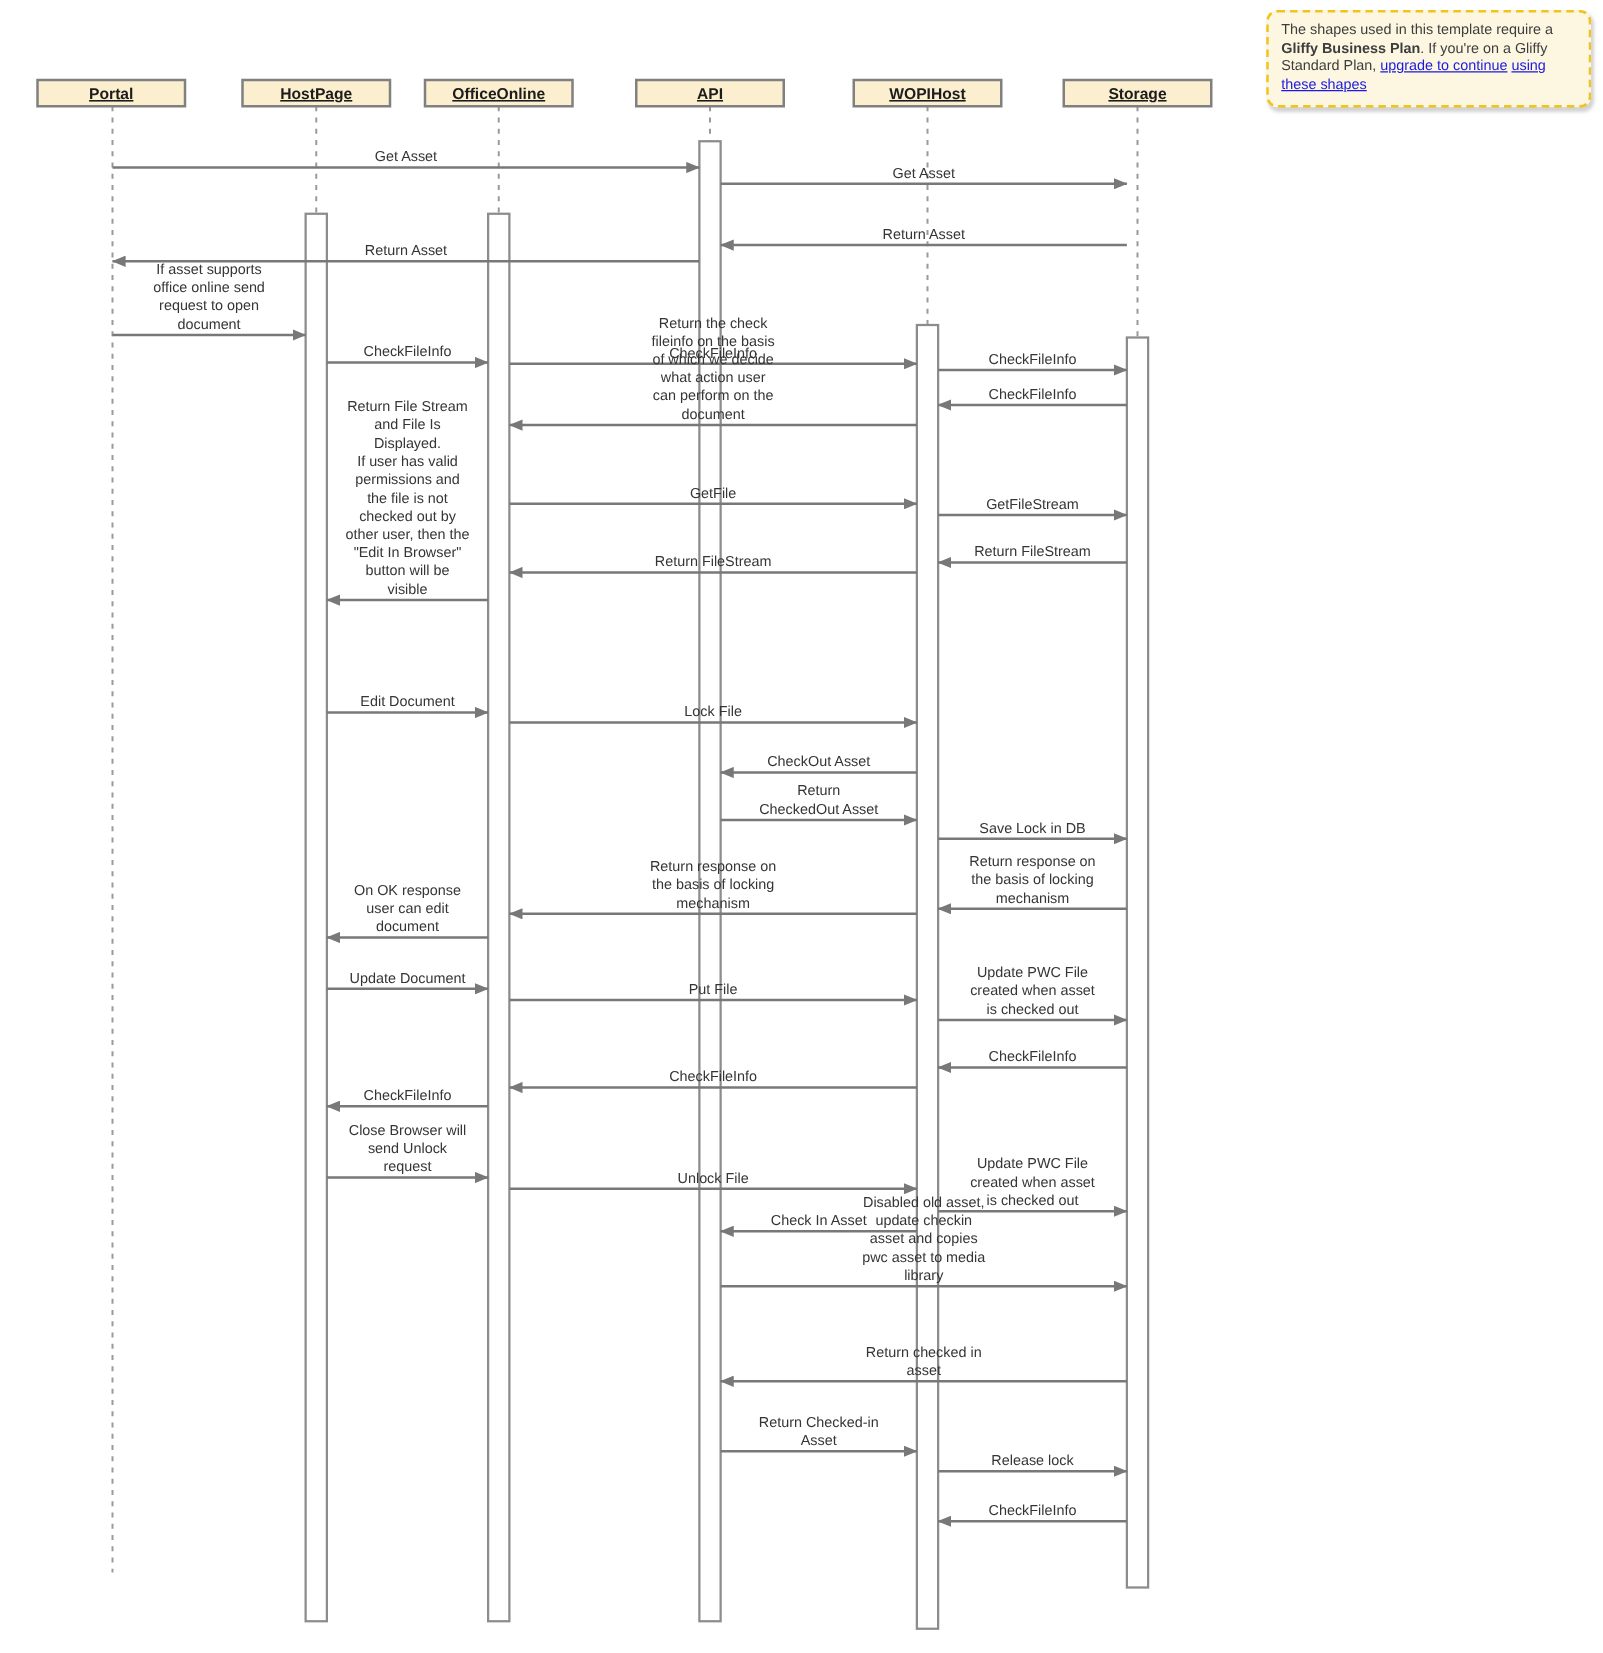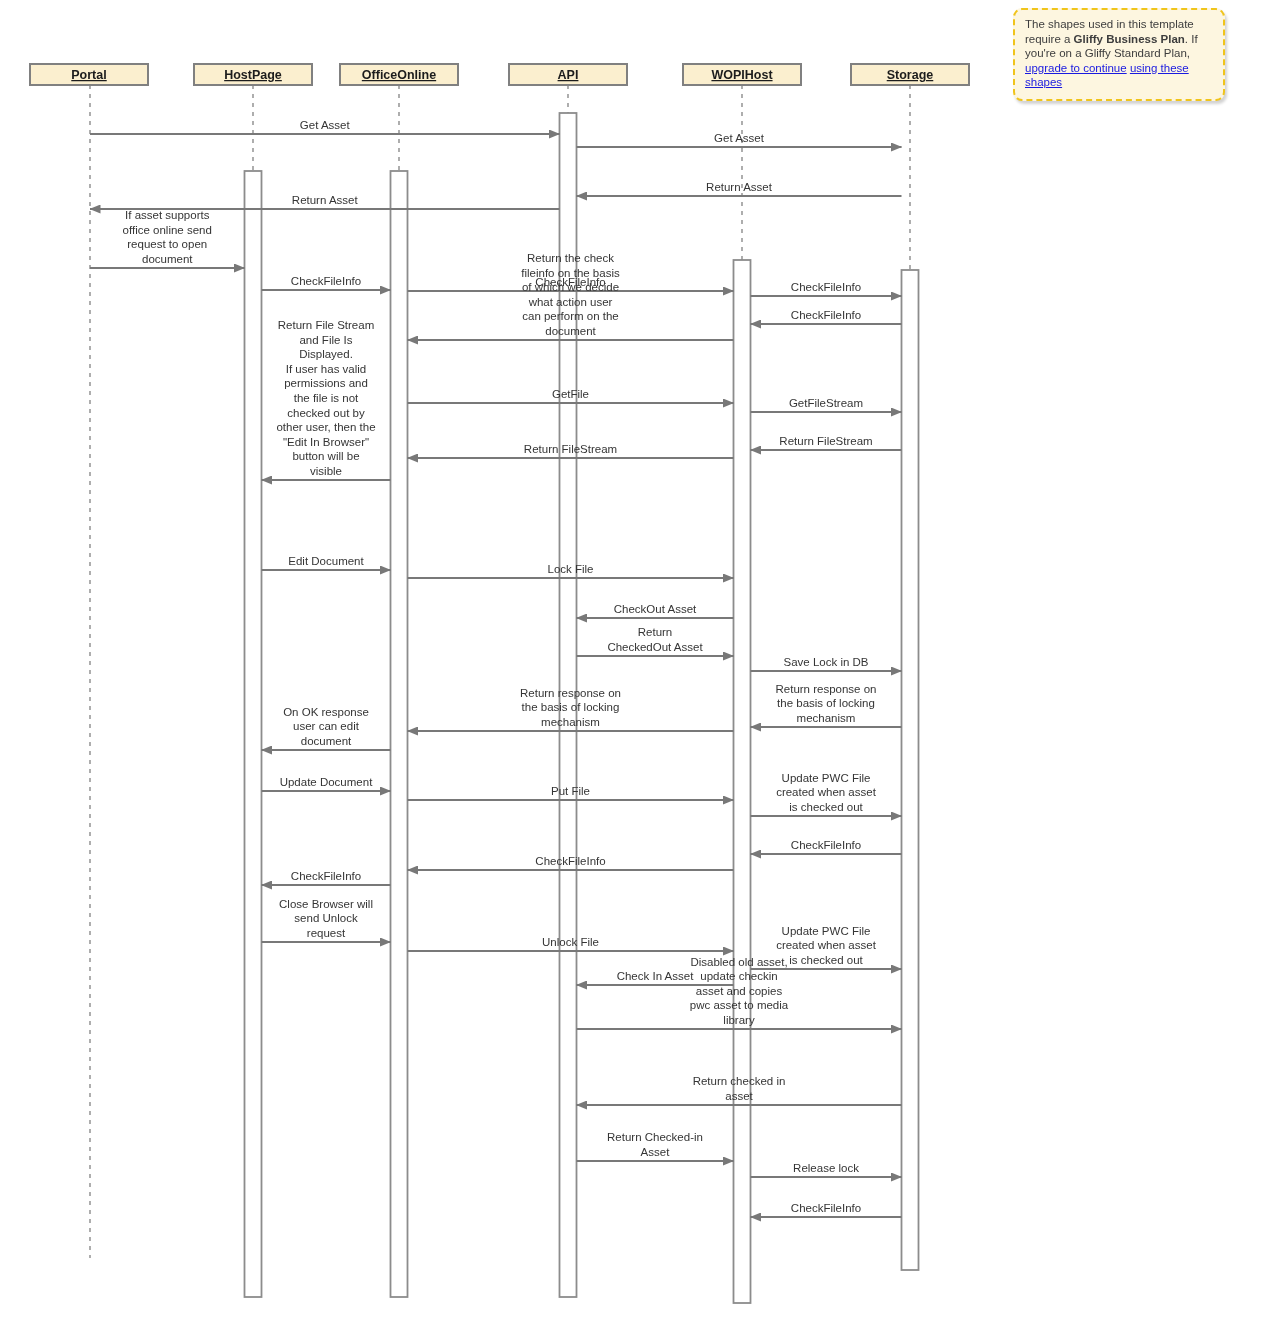--- a/index.html
+++ b/index.html
@@ -18,21 +18,21 @@
     position: absolute;
     left: 0;
     top: 0;
     width: 1282px;
     height: 1322px;
   }
   .note-box {
     position: absolute;
     left: 1013px;
     top: 8px;
-    width: 212px;
+    width: 260px;
     box-sizing: border-box;
     background: #fdf6e0;
     border: 2px dashed #f0c41b;
     border-radius: 9px;
     padding: 7px 9px 9px 10px;
     font-size: 11.5px;
     line-height: 14.5px;
     color: #3d3d3d;
     box-shadow: 2px 3px 3px rgba(0,0,0,0.18);
   }

